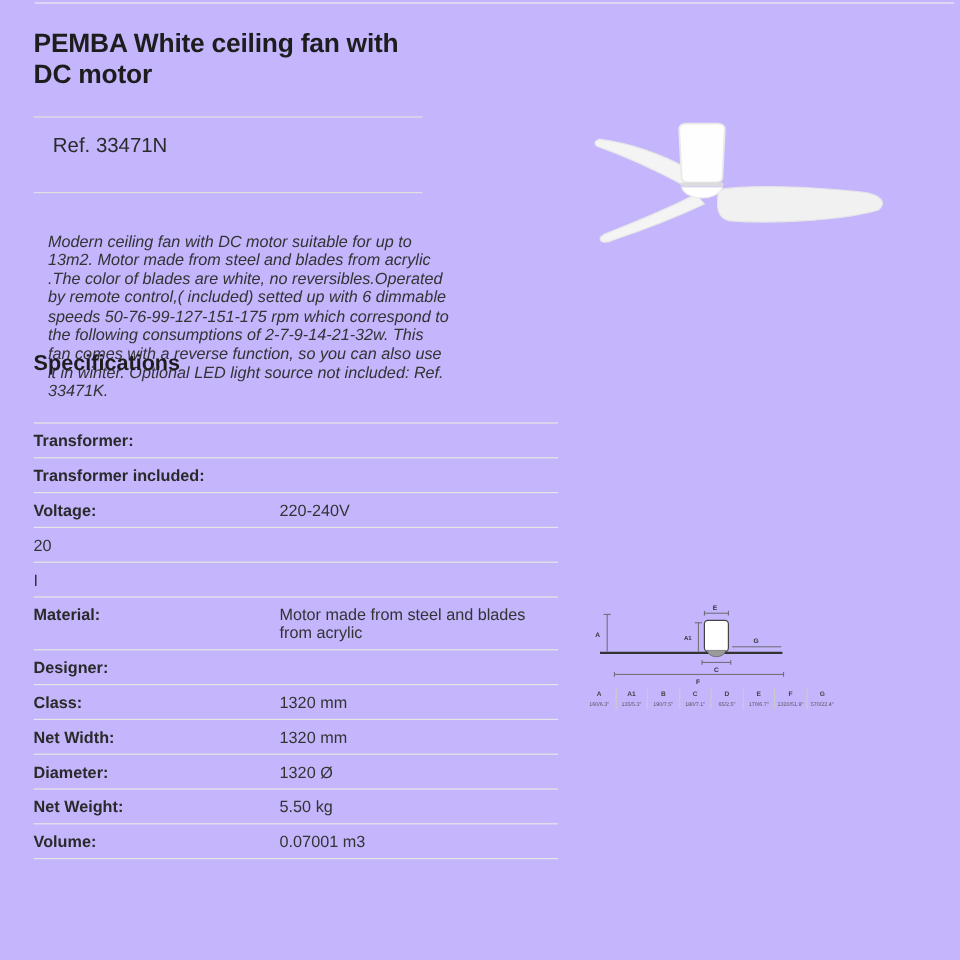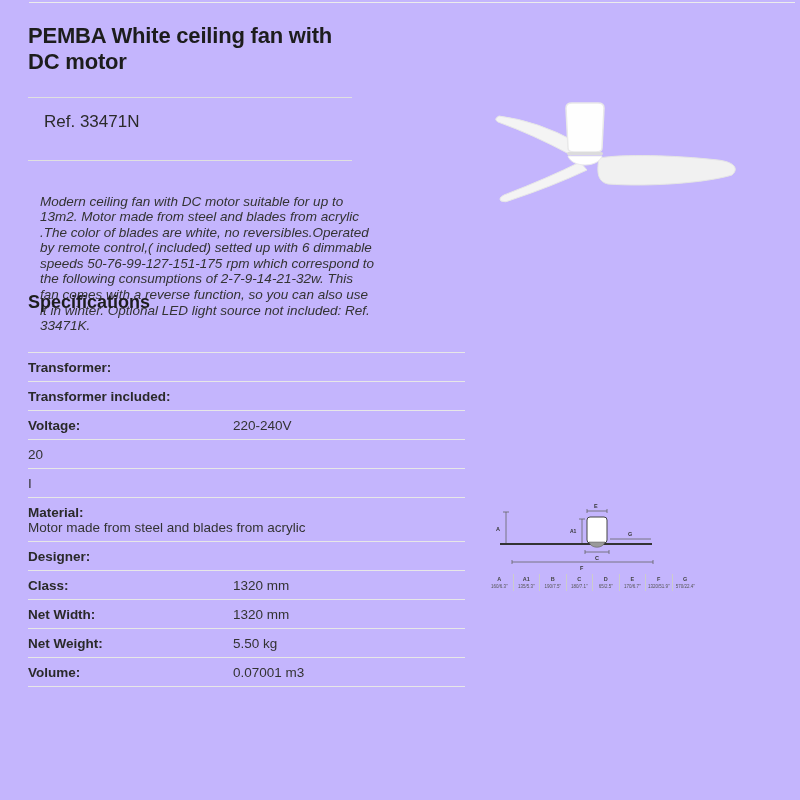--- a/index.html
+++ b/index.html
@@ -35,21 +35,21 @@
     position:absolute;left:28px;top:324px;width:437px;
   }
   .spec-row{
     display:flex;align-items:flex-start;
     border-bottom:1px solid #e7e7e7;
     height:29px;box-sizing:border-box;
     padding-top:7px;
     font-size:13.5px;line-height:15px;
   }
   .spec-row.r-first{height:38px;}
-  .spec-row.r-tall{height:44px;flex-direction:column;}
+  .spec-row.r-tall{height:44px;}
   .spec-label{width:205px;font-weight:700;color:#2a2a2a;flex-shrink:0;}
   .spec-value{flex:1;color:#333333;}
   .fan-image{position:absolute;left:488px;top:98px;}
   .dim-diagram{position:absolute;left:486px;top:500px;}
   .dim-table{
     position:absolute;left:486px;top:574px;width:212px;
     display:grid;grid-template-columns:repeat(8,1fr);
   }
   .dim-h{
     font-size:5.5px;font-weight:700;text-align:center;color:#444;
@@ -124,20 +124,24 @@
       <span class="spec-label">Designer:</span>
       <span class="spec-value"></span>
     </div>
     <div class="spec-row">
       <span class="spec-label">Class:</span>
       <span class="spec-value">1320 mm</span>
     </div>
     <div class="spec-row">
       <span class="spec-label">Net Width:</span>
       <span class="spec-value">1320 mm</span>
+    </div>
+    <div class="spec-row">
+      <span class="spec-label">Diameter:</span>
+      <span class="spec-value">1320 Ø</span>
     </div>
     <div class="spec-row">
       <span class="spec-label">Net Weight:</span>
       <span class="spec-value">5.50 kg</span>
     </div>
     <div class="spec-row">
       <span class="spec-label">Volume:</span>
       <span class="spec-value">0.07001 m3</span>
     </div>
   </div>

